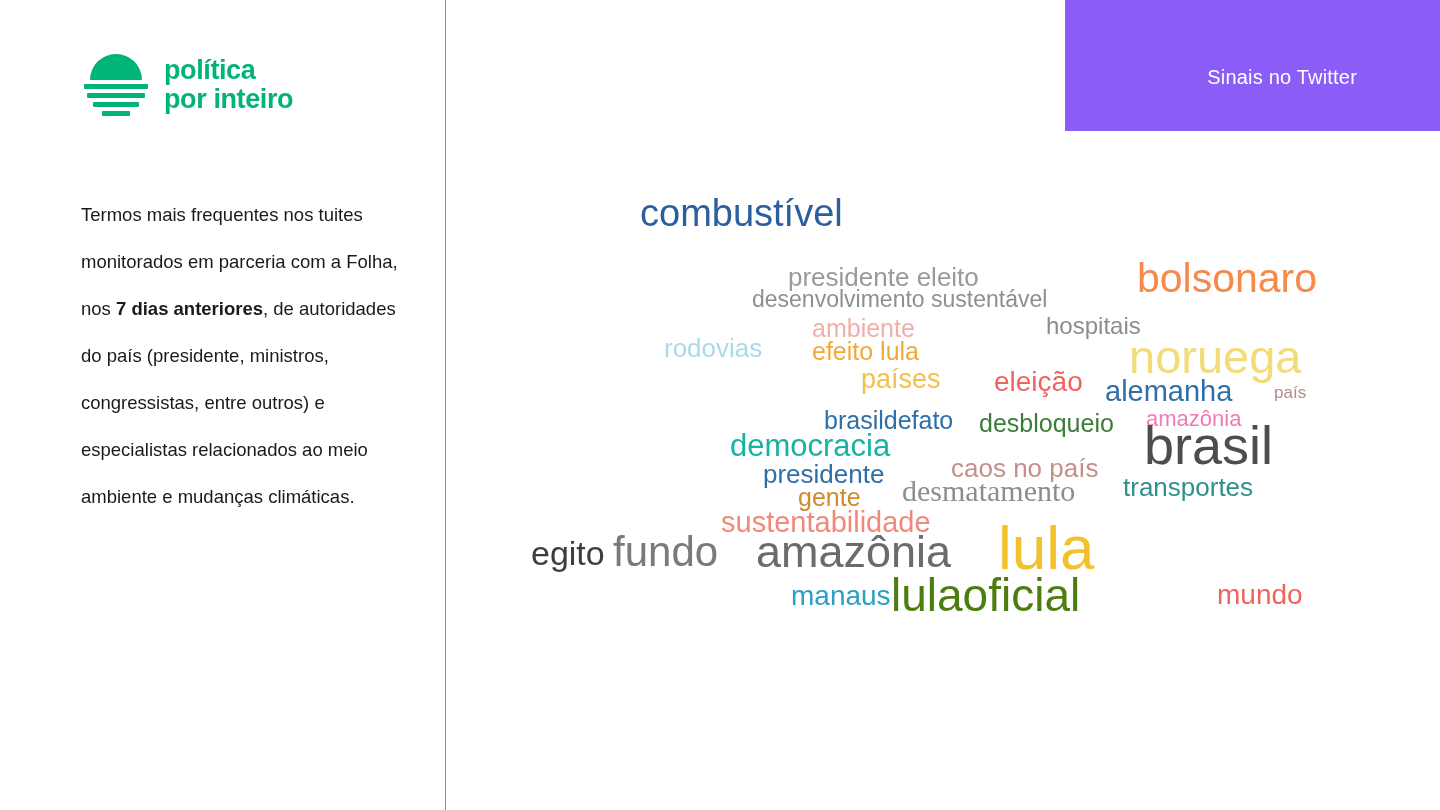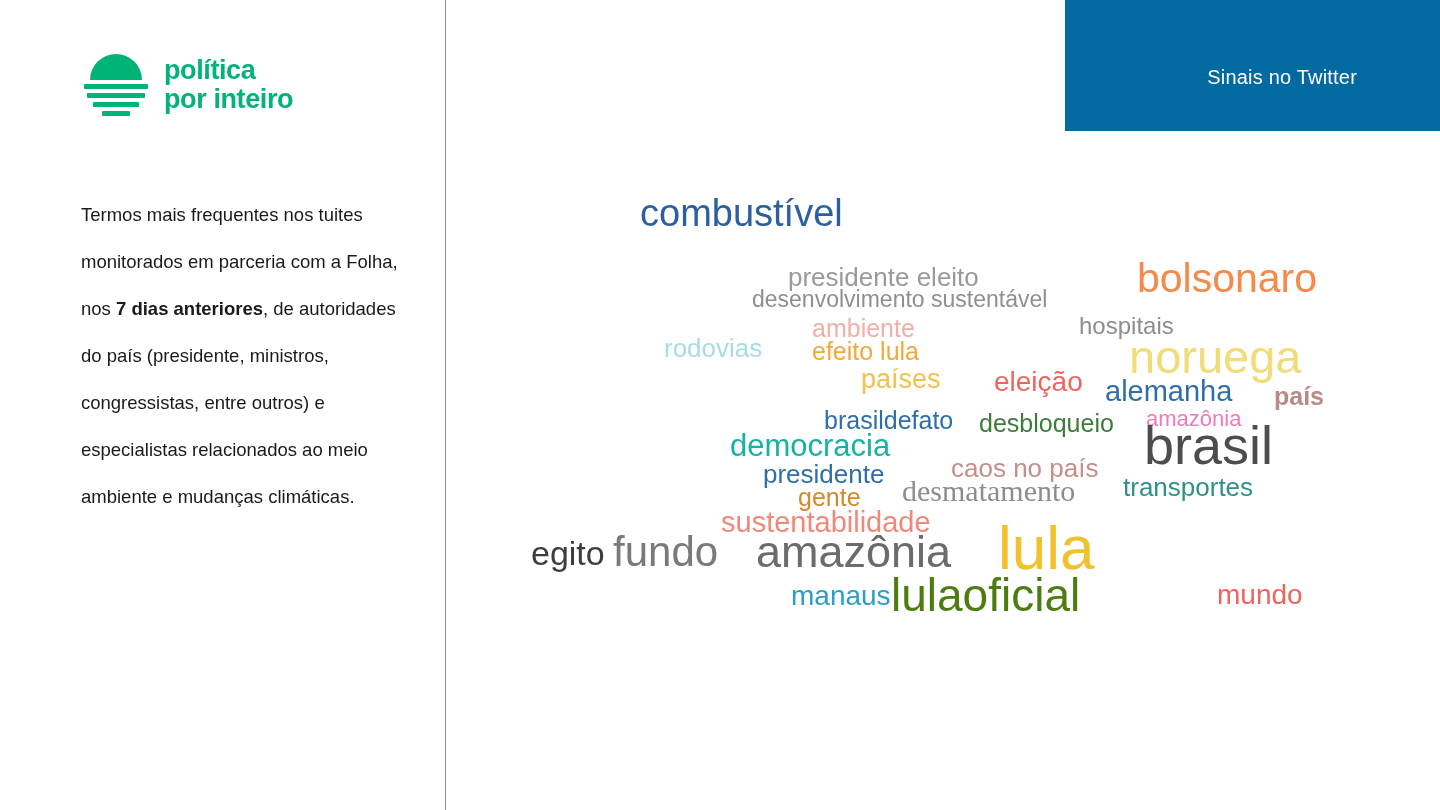--- a/index.html
+++ b/index.html
@@ -131,38 +131,38 @@
       <div>por inteiro</div>
     </div>
   </div>
 
   <p id="description">
     <span>Termos mais frequentes nos tuites monitorados em parceria com a Folha, nos </span><b>7 dias anteriores</b><span>, de autoridades do país (presidente, ministros, congressistas, entre outros) e especialistas relacionados ao meio ambiente e mudanças climáticas.</span>
   </p>
 
 </div>
 
-<div id="header-badge" style="background: #0369a1;">
+<div id="header-badge" style="background: #8b5cf6;">
   <div id="header-badge-label" style="color: rgb(255, 255, 255);">Sinais no Twitter</div>
 </div>
 
 <div id="wordcloud">
     <span class="word" style="left: 194px; top: 194px; font-size: 38px; color: rgb(43, 95, 158);">combustível</span>
     <span class="word" style="left: 306px; top: 288px; font-size: 23px; color: rgb(143, 143, 143);">desenvolvimento sustentável</span>
     <span class="word" style="left: 342px; top: 264px; font-size: 26px; color: rgb(154, 154, 154);">presidente eleito</span>
     <span class="word" style="left: 366px; top: 316px; font-size: 25px; color: rgb(240, 176, 168);">ambiente</span>
-    <span class="word" style="left: 600px; top: 314px; font-size: 24px; color: rgb(141, 141, 141); margin-left: 33px;">hospitais</span>
+    <span class="word" style="left: 600px; top: 314px; font-size: 24px; color: rgb(141, 141, 141);">hospitais</span>
     <span class="word" style="left: 691px; top: 258px; font-size: 41px; color: rgb(245, 138, 74);">bolsonaro</span>
     <span class="word" style="left: 218px; top: 335px; font-size: 26px; color: rgb(168, 219, 232);">rodovias</span>
     <span class="word" style="left: 366px; top: 339px; font-size: 25px; color: rgb(242, 169, 59);">efeito lula</span>
     <span class="word" style="left: 655px; top: 333px; font-size: 47px; color: rgb(242, 220, 122); margin-left: 28px;">noruega</span>
     <span class="word" style="left: 415px; top: 366px; font-size: 27px; color: rgb(242, 193, 78); text-align: right;">países</span>
     <span class="word" style="left: 548px; top: 368px; font-size: 28px; color: rgb(240, 100, 94);">eleição</span>
     <span class="word" style="left: 659px; top: 377px; font-size: 29px; color: rgb(47, 111, 168);">alemanha</span>
-    <span class="word" style="left: 828px; top: 384px; font-size: 25px; color: rgb(185, 138, 134); font-weight: bold;">país</span>
+    <span class="word" style="left: 828px; top: 384px; font-size: 17px; color: rgb(185, 138, 134);">país</span>
     <span class="word" style="left: 378px; top: 408px; font-size: 25px; color: rgb(47, 111, 168);">brasildefato</span>
     <span class="word" style="left: 533px; top: 411px; font-size: 25px; color: rgb(61, 125, 58);">desbloqueio</span>
     <span class="word" style="left: 700px; top: 408px; font-size: 22px; color: rgb(240, 122, 181);">amazônia</span>
     <span class="word" style="left: 284px; top: 430px; font-size: 31px; color: rgb(22, 179, 163);">democracia</span>
     <span class="word" style="left: 698px; top: 418px; font-size: 54px; color: rgb(77, 77, 77);">brasil</span>
     <span class="word" style="left: 317px; top: 461px; font-size: 26px; color: rgb(47, 111, 168);">presidente</span>
     <span class="word" style="left: 505px; top: 455px; font-size: 26px; color: rgb(196, 143, 139);">caos no país</span>
     <span class="word" style="left: 677px; top: 474px; font-size: 26px; color: rgb(47, 143, 138);">transportes</span>
     <span class="word" style="left: 352px; top: 485px; font-size: 25px; color: rgb(209, 138, 46);">gente</span>
     <span class="word" style="left: 456px; top: 476px; font-size: 30px; color: rgb(141, 141, 141); font-family: Liberation Serif, serif;">desmatamento</span>

